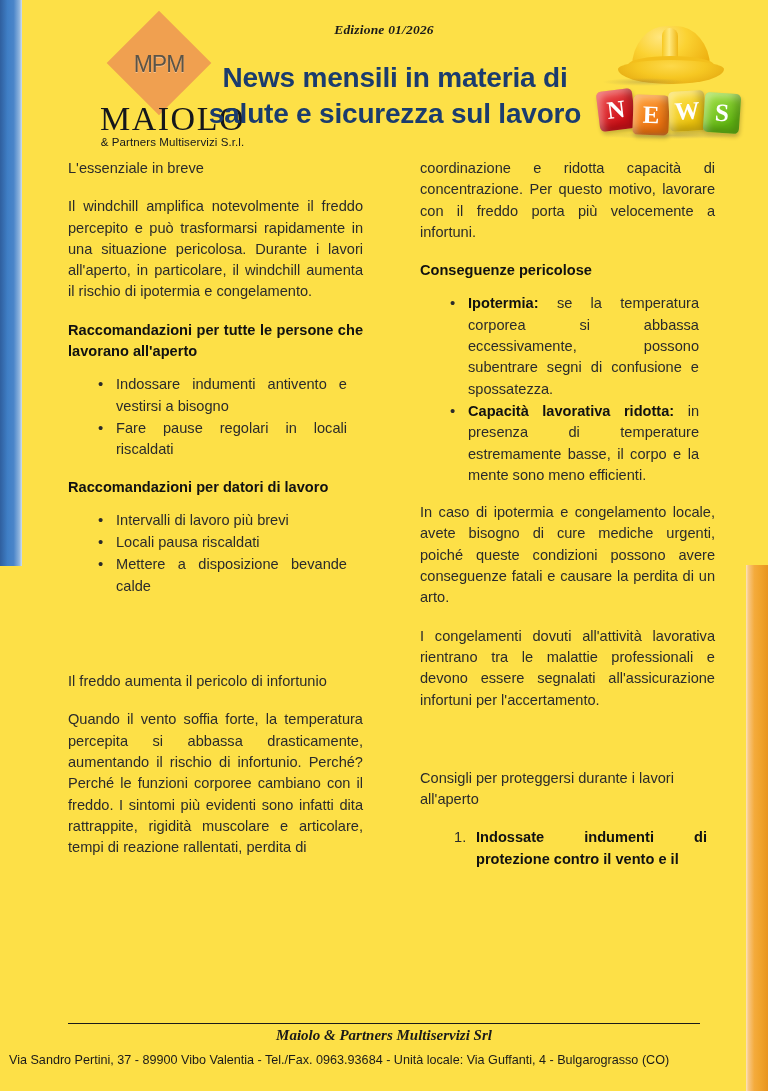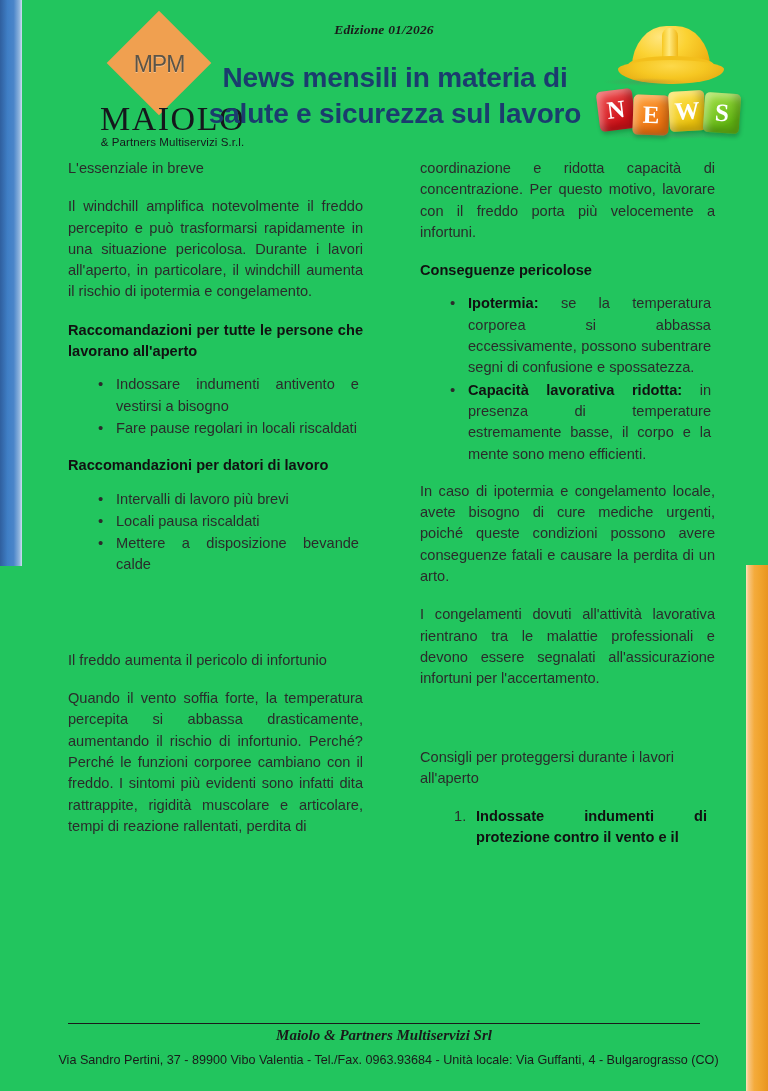--- a/index.html
+++ b/index.html
@@ -2,21 +2,21 @@
 <html><head>
 <meta charset="utf-8">
 <style>
   * { box-sizing: border-box; margin: 0; padding: 0; }
   html, body {
     width: 768px; height: 1091px;
     background: #ffffff;
     font-family: "Liberation Sans", sans-serif;
     overflow: hidden;
   }
-  .page { position: relative; width: 768px; height: 1091px; background:#22c55e; }
+  .page { position: relative; width: 768px; height: 1091px; background:#fde047; }
 
   
   .bar-left {
     position: absolute; left: 0; top: 0; width: 22px; height: 566px;
     background: linear-gradient(to right, #2f5f9e 0%, #3f7fc6 35%, #4a85c9 62%, #8fb4dd 88%, #cfdff0 100%);
   }
   .bar-right {
     position: absolute; right: 0; top: 565px; width: 22px; height: 526px;
     background: linear-gradient(to left, #e8951f 0%, #f0a32c 35%, #f4ab3c 62%, #f8c57e 88%, #fde3bd 100%);
   }
@@ -129,21 +129,21 @@
   }
   .col.left  { left: 68px;  }
   .col.right { left: 420px; }
 
   .col p { margin: 0 0 17px 0; text-align: justify; }
   .col p.lead { text-align: left; }
   .col h3 {
     font-size: 14.6px; font-weight: bold; color: #111;
     margin: 0 0 12px 0; text-align: justify; line-height: 1.46;
   }
-  .col ul { list-style: none; margin: 0 4px 16px 0; padding: 0; }
+  .col ul { list-style: none; margin: 0 16px 16px 0; padding: 0; }
   .col ul > li {
     position: relative; padding-left: 48px; margin-bottom: 1px;
     text-align: justify;
   }
   .col ul > li::before {
     content: "•"; position: absolute; left: 30px; top: -1px;
     font-size: 15px; color: #2b2b2b;
   }
   .col ol { list-style: none; margin: 8px; padding: 0; counter-reset: oli; }
   .col ol > li {
@@ -171,21 +171,21 @@
     border-top: 1.6px solid #1a1a1a;
   }
   .f-company {
     position: absolute; left: 0; right: 0; top: 23px;
     text-align: center;
     font-family: "Liberation Serif", serif;
     font-style: italic; font-weight: bold; font-size: 15px; color: #1a1a1a;
   }
   .f-address {
     position: absolute; left: 9px; right: 0; top: 49px;
-    text-align: center;
+    text-align: left;
     font-size: 12.6px; color: #1a1a1a;
   }
 </style>
 </head>
 <body>
 
 <div class="page">
 
   <div class="bar-left"></div>
   <div class="bar-right"></div>

